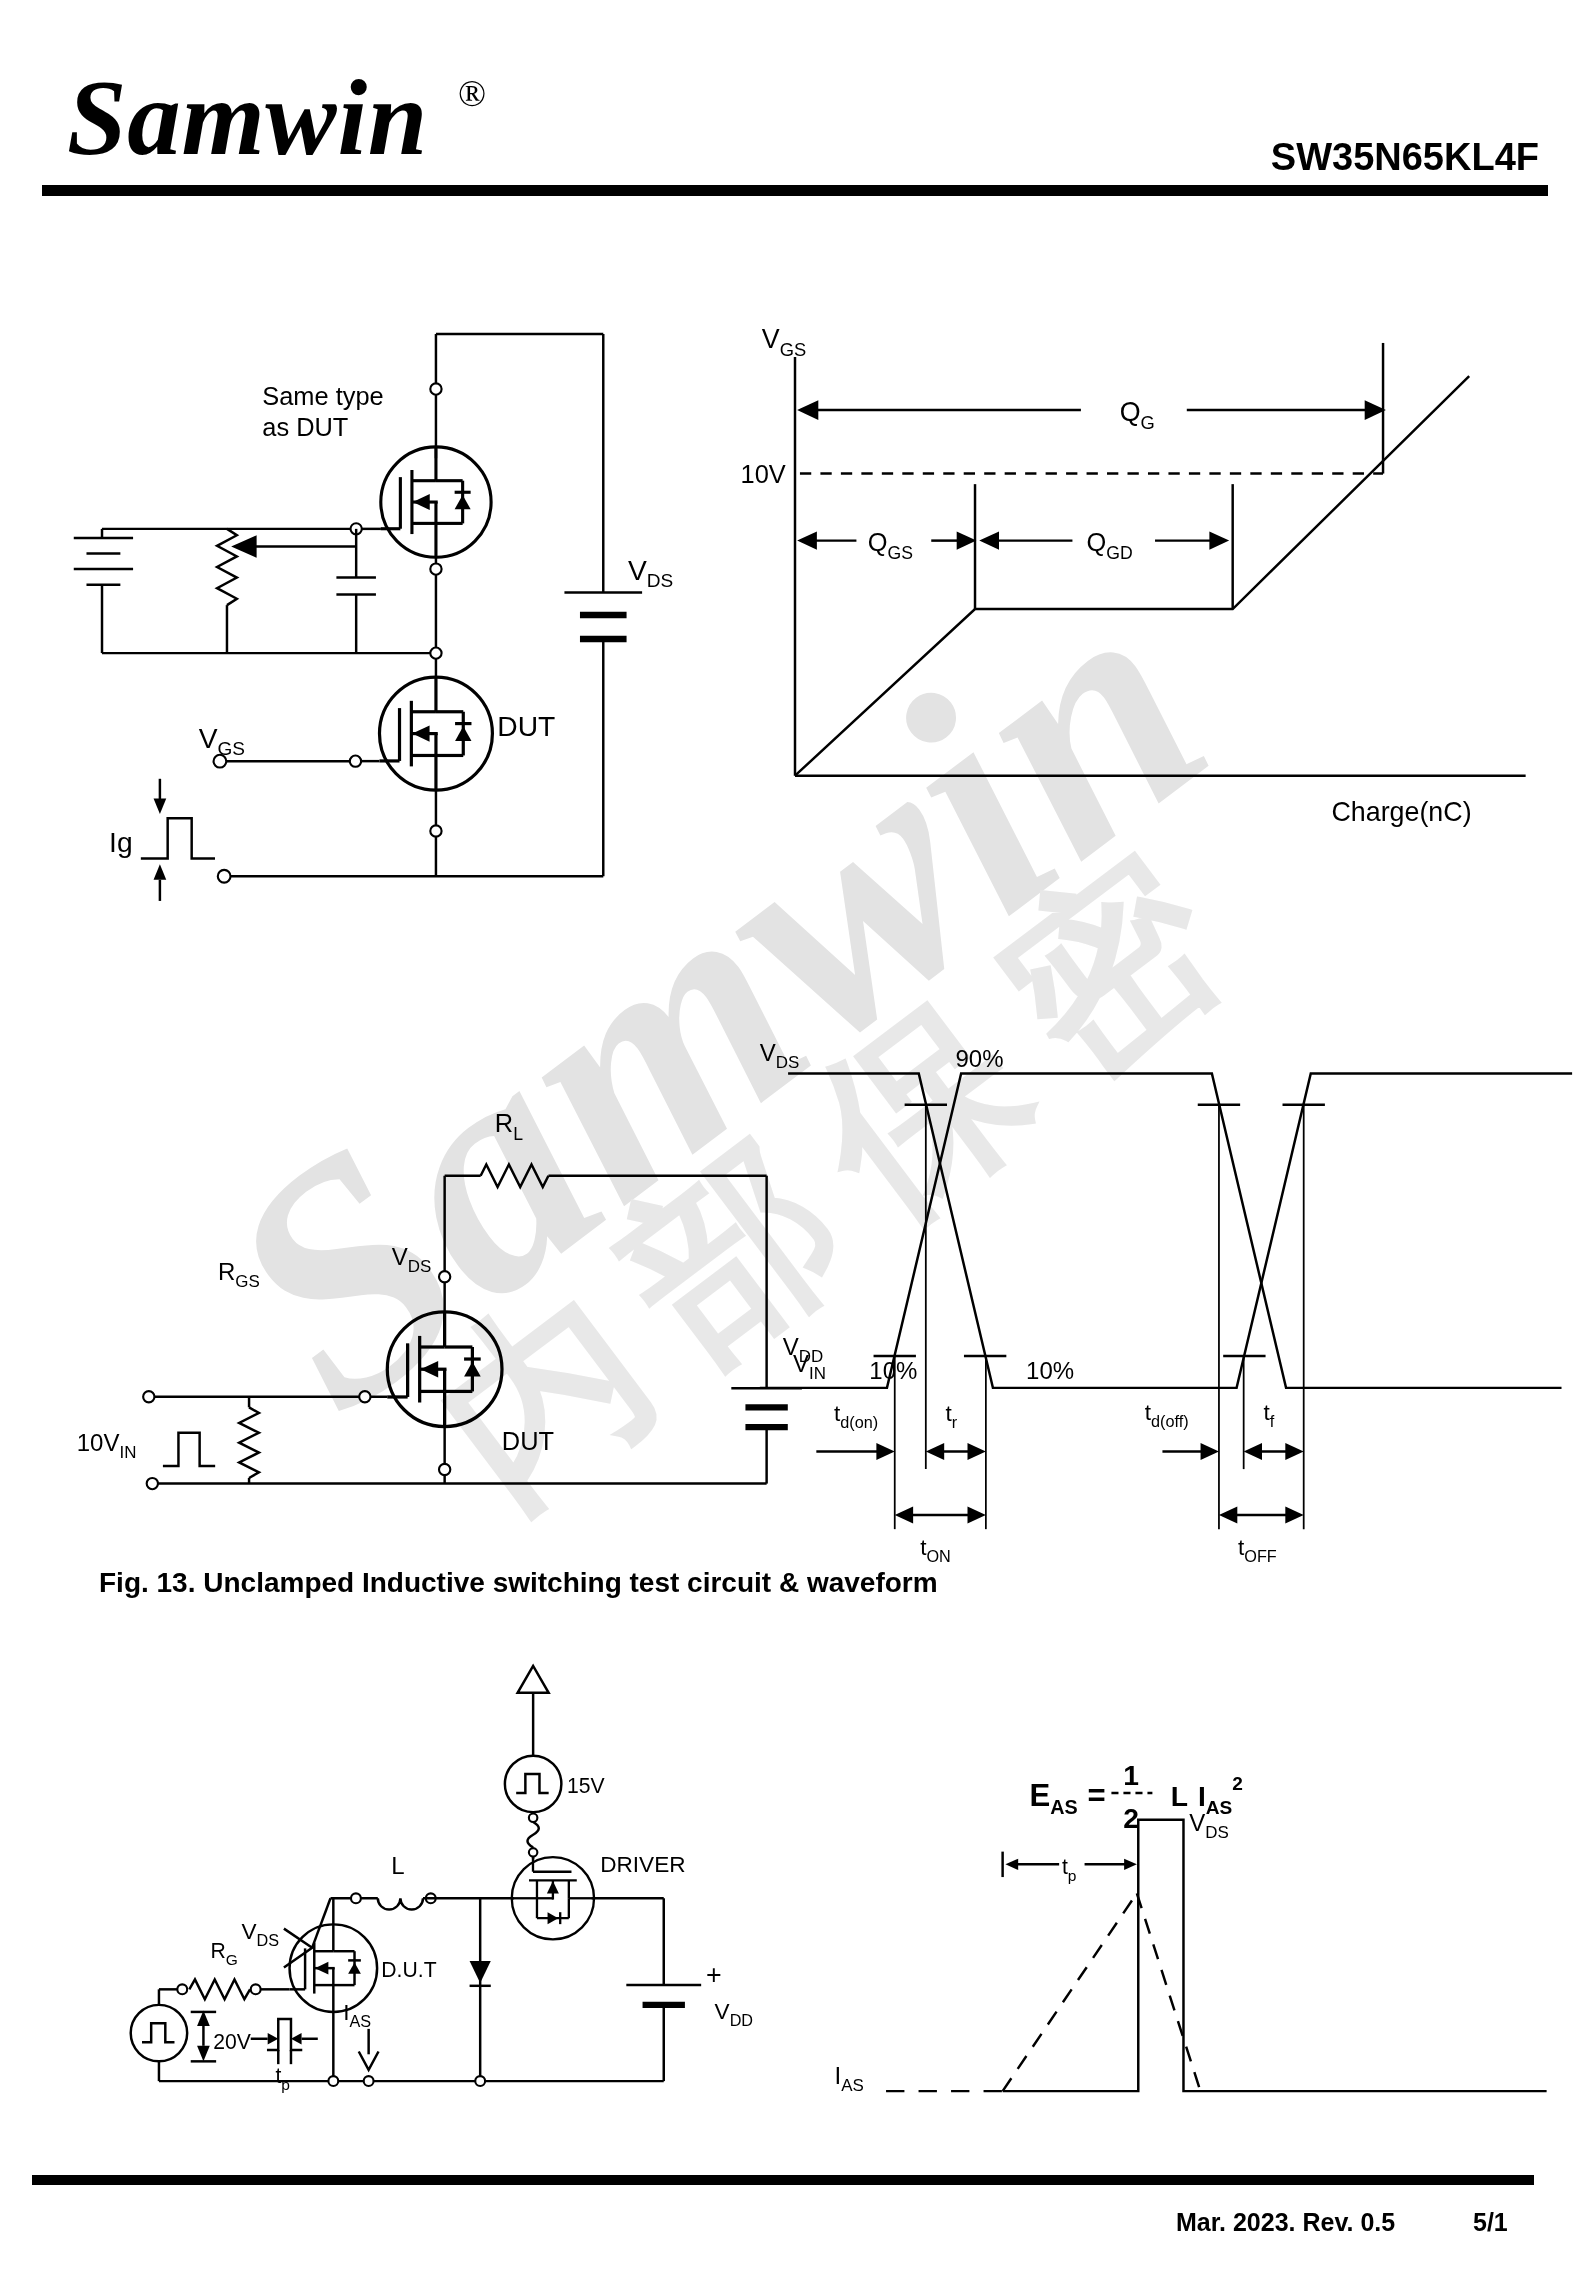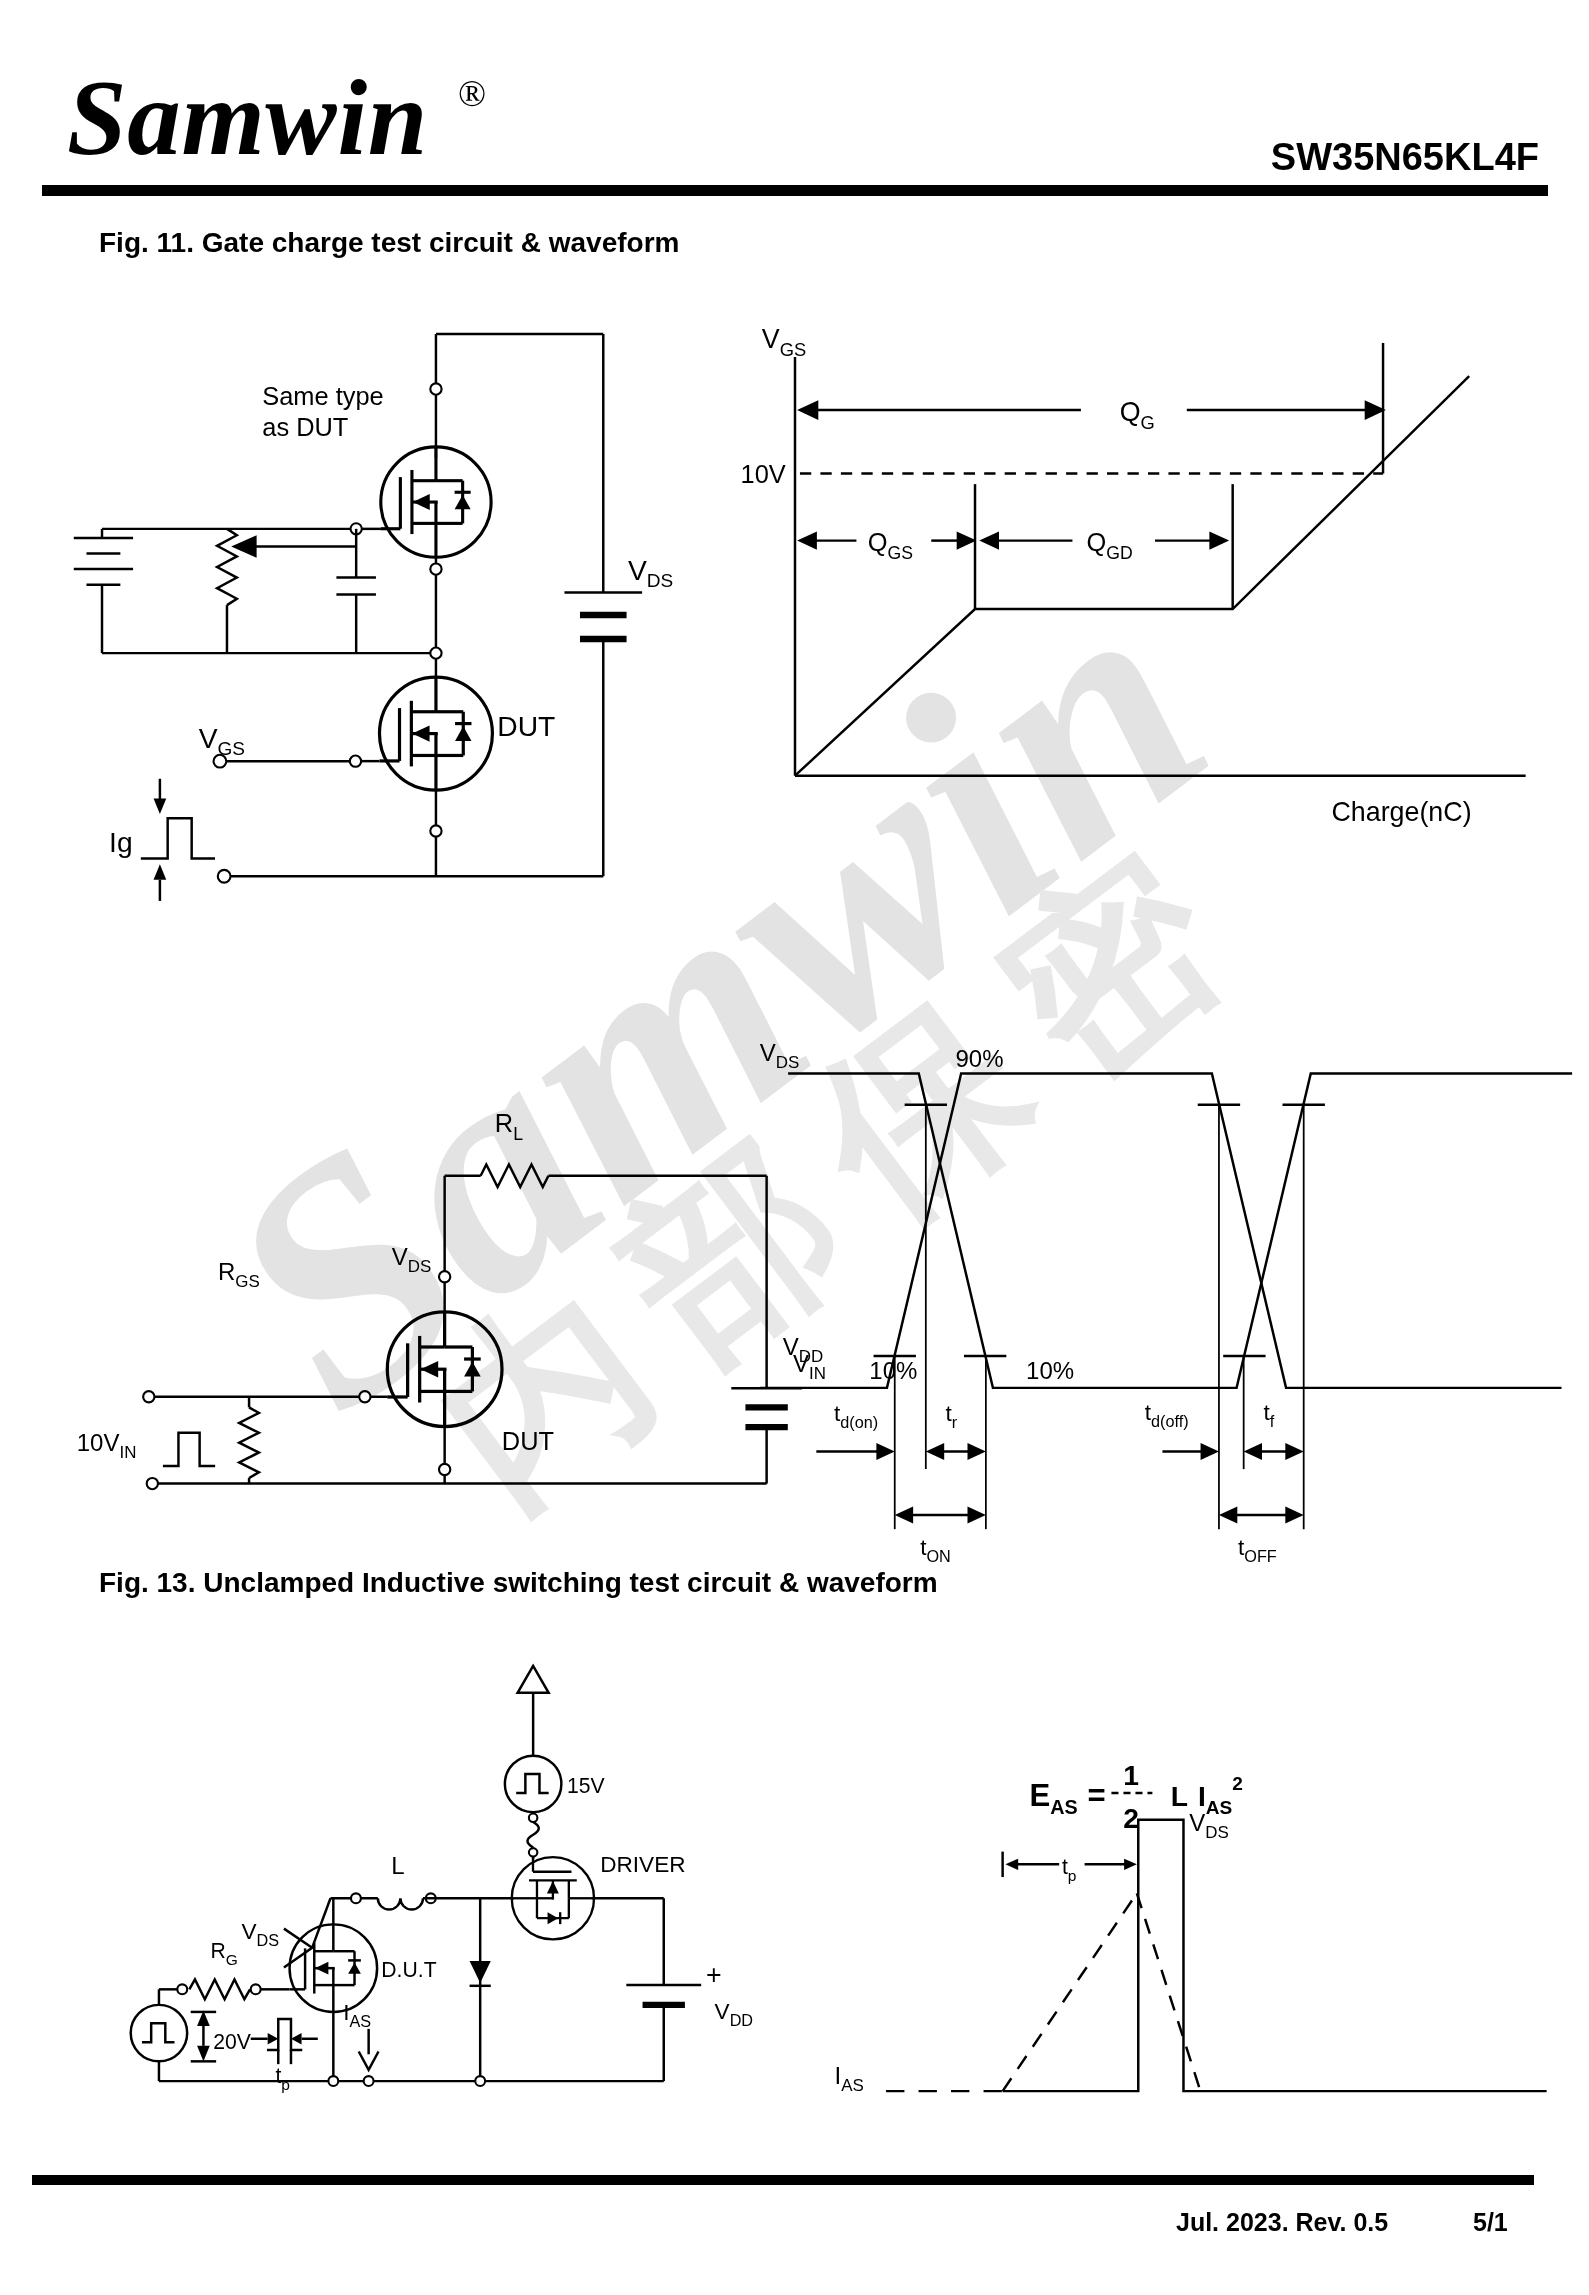--- a/index.html
+++ b/index.html
@@ -36,21 +36,20 @@
   <div id="watermark" class="abs">
     <div class="wm1">Samwin</div>
     <div class="wm2">内部保密</div>
   </div>
 
   <div id="logo" class="abs">Samwin</div>
   <div id="logo-reg" class="abs">®</div>
   <div id="part-number" class="abs">SW35N65KL4F</div>
   <div class="black-bar abs" style="left:42px;top:185px;width:1506px;height:10.6px;"></div>
 
-  <div class="fig-title abs" style="left:99px;top:227px;">Fig. 11. Gate charge test circuit &amp; waveform</div>
   <div class="fig-title abs" style="left:99px;top:1567px;">Fig. 13. Unclamped Inductive switching test circuit &amp; waveform</div>
 
   <svg width="0" height="0" style="position:absolute">
     <defs>
       <g id="mosfet">
         <circle cx="0" cy="0" r="62" class="ln"></circle>
         <line x1="-62" y1="30" x2="-40" y2="30" class="ln"></line>
         <line x1="-40" y1="-28" x2="-40" y2="30" class="ln" stroke-width="4"></line>
         <line x1="-27" y1="-36" x2="-27" y2="36" class="ln" stroke-width="4"></line>
         <line x1="-27" y1="-24" x2="0" y2="-24" class="ln"></line>
@@ -360,17 +359,17 @@
 
     <line x1="250" y1="291" x2="250" y2="327" class="ln"></line>
     <line x1="268" y1="309" x2="330" y2="309" class="ln" stroke-width="3"></line>
     <polygon points="254,309 272,301 272,317" class="fil"></polygon>
     <line x1="366" y1="309" x2="424" y2="309" class="ln" stroke-width="3"></line>
     <polygon points="440,309 422,301 422,317" class="fil"></polygon>
     <text x="334" y="322" font-size="30"><tspan>t</tspan><tspan dy="10" font-size="22">p</tspan></text>
   </svg>
 
   <div class="black-bar abs" style="left:32px;top:2175px;width:1502px;height:10px;"></div>
-  <div id="footer-rev" class="abs" style="left:1176px;top:2208px;">Jul. 2023. Rev. 0.5</div>
+  <div id="footer-rev" class="abs" style="left:1176px;top:2208px;">Mar. 2023. Rev. 0.5</div>
   <div id="footer-page" class="abs" style="left:1473px;top:2208px;">5/1</div>
 
 </div>
 
 
 </body></html>

